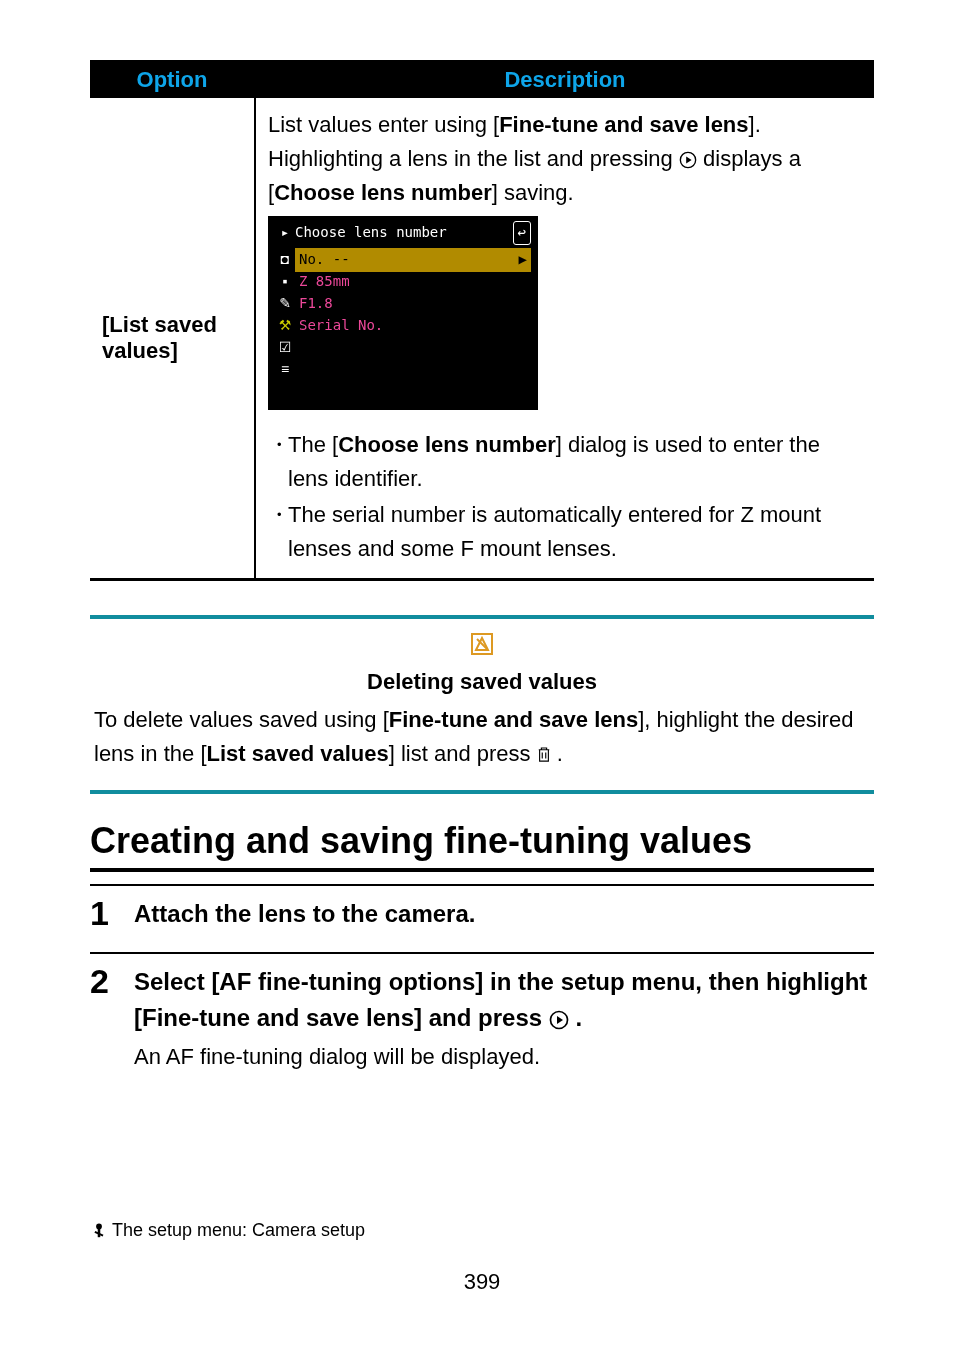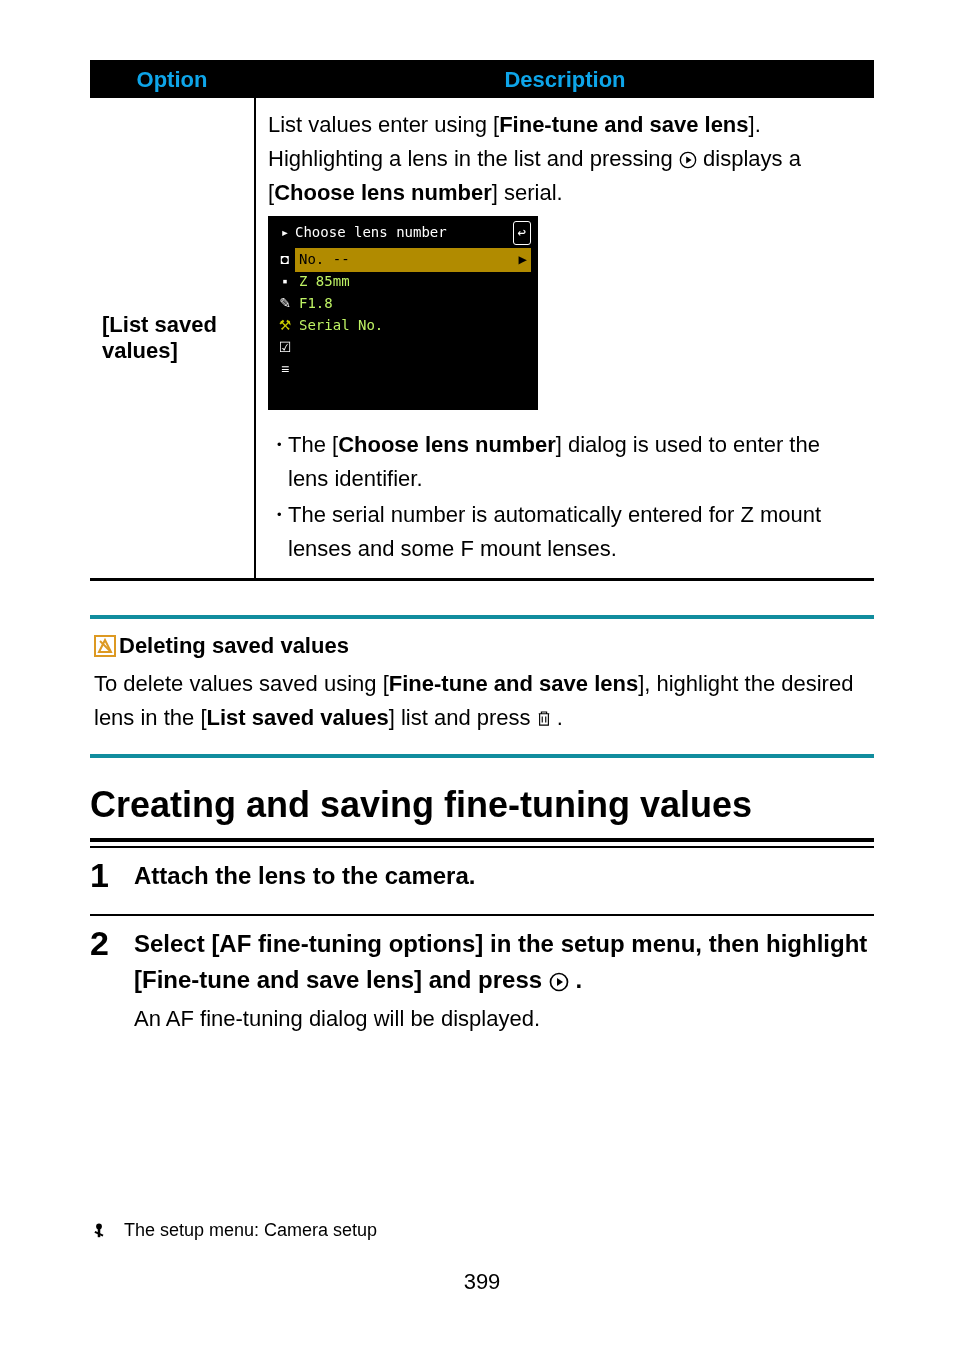--- a/index.html
+++ b/index.html
@@ -16,50 +16,50 @@
   table.options td.opt-cell { width:165px; border-right: 2px solid #000; font-weight: 700; }
   table.options td.desc-cell { line-height: 1.55; }
 
   .camera-screenshot { width: 270px; background:#000; border:1px solid #000; margin:6px 0 18px 0; font-size:0; }
   .cam-header { display:flex; align-items:center; padding:4px 6px; color:#fff; font-size:14px; font-family: monospace; }
   .cam-header .back { margin-left:auto; border:1px solid #fff; border-radius:3px; padding:0 4px; font-size:14px; }
   .cam-row { display:flex; align-items:center; padding:0 6px; height:22px; }
   .cam-icon { width:20px; display:inline-block; text-align:center; color:#fff; font-size:14px; }
   .cam-hl { background:#b18b00; flex:1; color:#000; font-family:monospace; font-size:14px; padding:1px 4px; display:flex;justify-content:flex-end; }
   .cam-hl .arrow { margin-left:auto; color:#000; }
-  .cam-txt { color:#bef264; font-family:monospace; font-size:14px; padding-left:4px; }
+  .cam-txt { color:#ec4899; font-family:monospace; font-size:14px; padding-left:4px; }
   .cam-pad { height:28px; }
 
   ul.desc-list { list-style:none; margin-top:9px; }
   ul.desc-list li { position:relative; padding-left: 20px; margin-bottom: 2px; }
   ul.desc-list li::before { content:"・"; position:absolute; left:0; top:0; }
 
   
   .note { border-top: 4px solid #118d9e; border-bottom: 4px solid #118d9e; margin: 34px 0 26px 0; padding: 14px 4px 18px 4px; }
-  .note-title { display:flex; align-items:center; gap:3px; font-size:22px; font-weight:700; margin-bottom:8px; }
+  .note-title { display:flex; align-items:center; gap:14px; font-size:22px; font-weight:700; margin-bottom:8px;flex-direction:column; }
   .note-ico { width:22px; height:22px; border:2px solid #d92; display:flex; align-items:center; justify-content:center; position:relative; }
   .note-ico svg { width:16px; height:16px; }
   .note-body { font-size:22px; line-height:1.55; }
 
   
-  h2.section { font-size:36px; font-weight:700; border-bottom:4px solid #000; padding-bottom:12px; margin-bottom:4px; }
+  h2.section { font-size:36px; font-weight:700; border-bottom:4px solid #000; padding-bottom:6px; margin-bottom:12px; }
 
   
   .step { border-top:2px solid #000; padding:10px 0 20px 0; display:flex; gap:14px; }
   .step:first-of-type { border-top:2px solid #000; }
   .step-num { font-size:34px; font-weight:700; line-height:1; min-width:30px; }
   .step-body { font-size:24px; line-height:1.5; }
   .step-body .title { font-weight:700; }
   .step-body .sub { font-weight:400; font-size:22px; margin-top:4px; }
 
   .glyph { font-family: Arial, sans-serif; }
 
   
   .footer { margin-top:auto; padding-top:20px; }
-  .footer-line { display:flex; align-items:center; gap:16px; font-size:18px; }
+  .footer-line { display:flex; align-items:center; gap:4px; font-size:18px; }
   .pagenum { text-align:center; font-size:22px; margin-top:28px; }
 
   .bold { font-weight:700; }
 </style>
 </head>
 <body>
 
 <div class="content">
 
 <table class="options">
@@ -72,21 +72,21 @@
   <tbody>
     <tr>
       <td class="opt-cell">[List saved values]</td>
       <td class="desc-cell">
         <div>
           <span>List values enter using [</span><span class="bold">Fine-tune and save lens</span><span>]. Highlighting a lens in the list and pressing </span><span class="glyph">
             <svg viewBox="0 0 20 20" width="18" height="18" style="vertical-align:-3px">
                   <circle cx="10" cy="10" r="8.5" fill="none" stroke="#000" stroke-width="1.5"></circle>
                   <polygon points="8,6 14,10 8,14" fill="#000"></polygon>
                 </svg>
-          </span><span> displays a [</span><span class="bold">Choose lens number</span><span>] serial.</span>
+          </span><span> displays a [</span><span class="bold">Choose lens number</span><span>] saving.</span>
         </div>
 
         <div class="camera-screenshot">
           <div class="cam-header">
             <span class="cam-icon">▸</span>
             <span>Choose lens number</span>
             <span class="back">↩</span>
           </div>
           <div class="cam-row">
                 <span class="cam-icon">◘</span>

